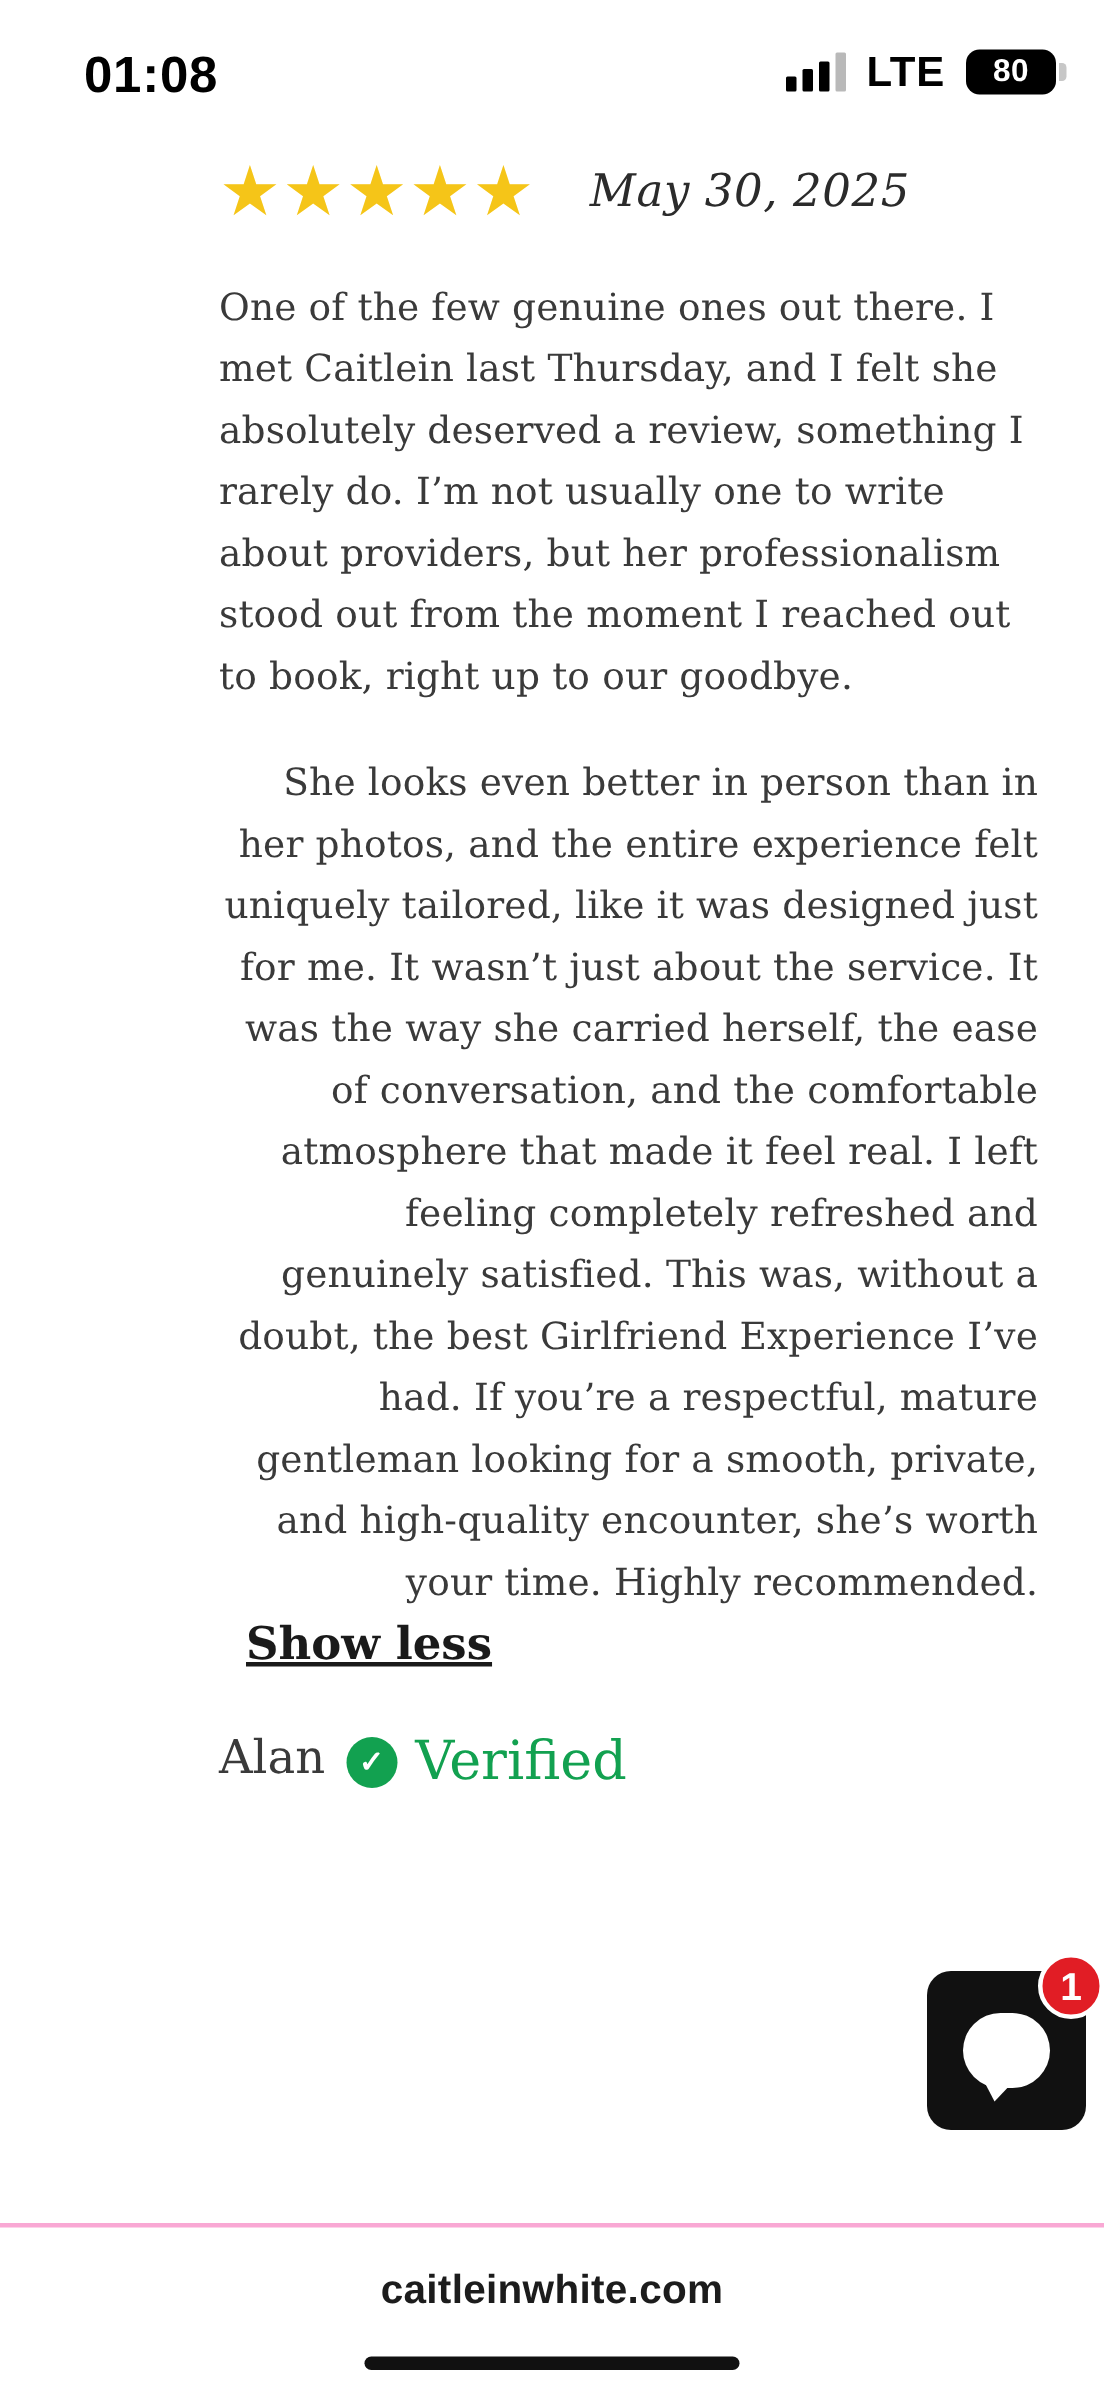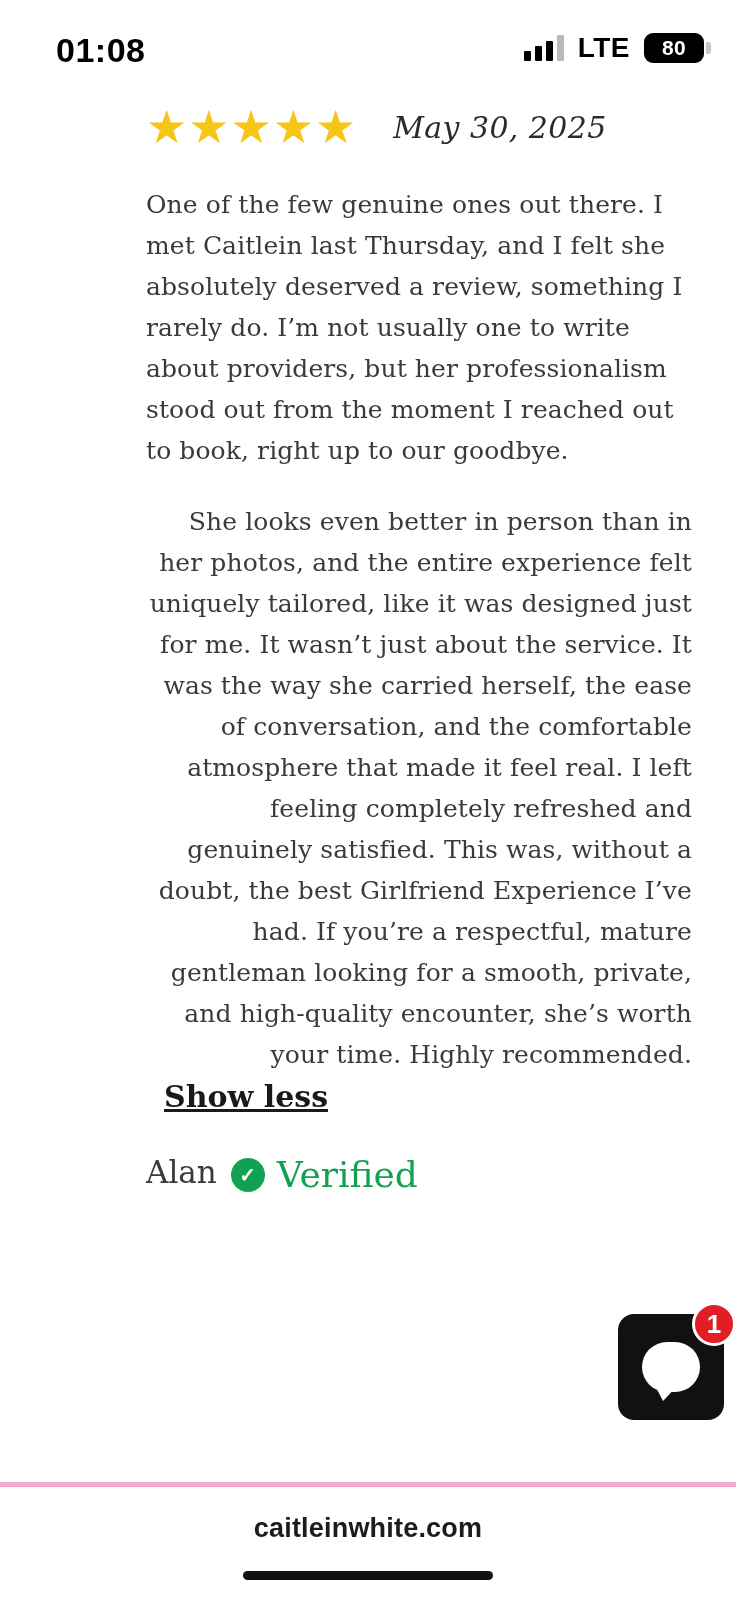--- a/index.html
+++ b/index.html
@@ -175,21 +175,21 @@
     background:#e11d25;
     color:#fff;
     font-size:26px; font-weight:700;
     display:flex; align-items:center; justify-content:center;
     border:3px solid #ffffff;
   }
 
   
   .bottombar {
     flex:0 0 118px;
-    border-top:5px solid #f9a8d4;
+    border-top:3px solid #f9a8d4;
     background:#ffffff;
     display:flex; flex-direction:column;
     align-items:center; justify-content:flex-start;
     padding-top:26px;
     position:relative;
   }
   .site-url {
     font-size:27px;
     font-weight:600;
     color:#1c1c1c;

